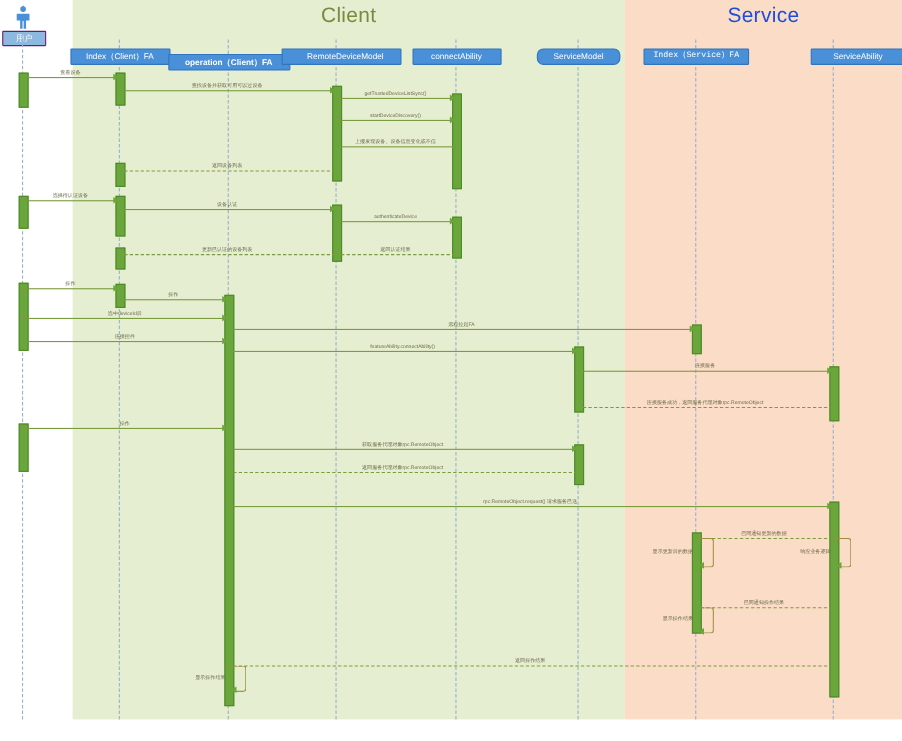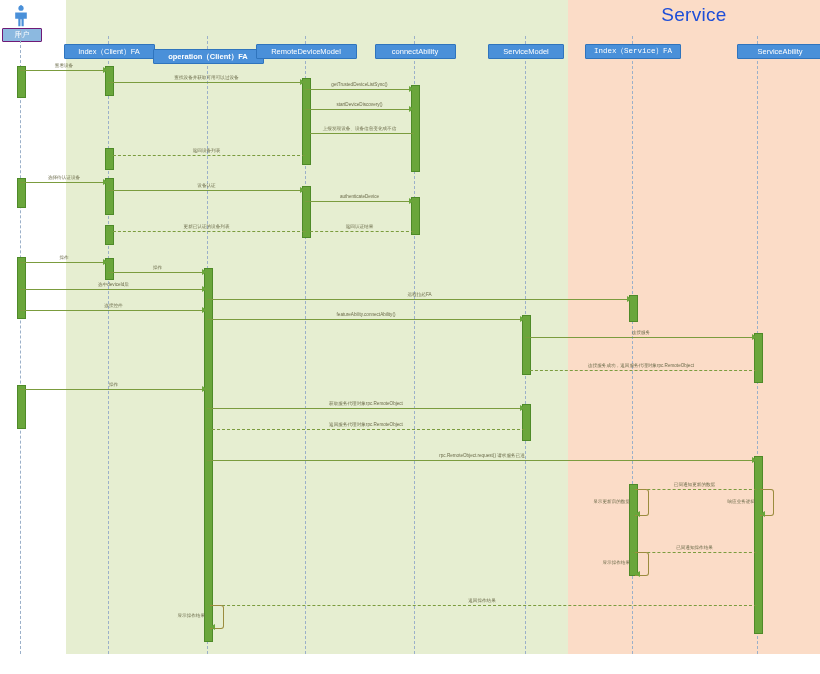--- a/index.html
+++ b/index.html
@@ -50,43 +50,44 @@
   .self-label{position:absolute;font-size:4.6px;color:#6b6b4a;
         white-space:nowrap;text-align:right;transform:translateX(-100%);}
 </style>
 </head>
 <body>
 
 <div id="stage">
 
   <div class="band band-client"></div>
   <div class="band band-service"></div>
+  <div class="band-title client">Client</div>
   <div class="band-title service">Service</div>
 
   <svg class="actor-icon" viewBox="0 0 18 22">
     <circle cx="9" cy="3.2" r="2.6" fill="#4a90d9"></circle>
     <path d="M3.2 7.5 h11.6 v6.2 h-3.1 v7.5 h-2.2 v-7.0 h-1.0 v7.0 h-2.2 v-7.5 h-3.1 z" fill="#4a90d9"></path>
     <rect x="8.4" y="0" width="1.2" height="2" fill="#4a90d9"></rect>
   </svg>
   <div class="actor-label">用户</div>
 
   <div id="layers"></div>
 <div class="lifeline actor" style="left: 20px;"></div>
     <div class="lifeline" style="left: 108px;"></div>
     <div class="lifeline" style="left: 207px;"></div>
     <div class="lifeline" style="left: 305px;"></div>
     <div class="lifeline" style="left: 414px;"></div>
     <div class="lifeline" style="left: 525px;"></div>
     <div class="lifeline" style="left: 632px;"></div>
     <div class="lifeline" style="left: 757px;"></div>
     <div class="pbox" style="width: 89px; left: 63.5px; top: 44px;">Index（Client）FA</div>
     <div class="pbox" style="width: 109px; left: 152.5px; top: 49px; font-weight: bold;">operation（Client）FA</div>
-    <div class="pbox" style="width: 99px; left: 255.5px; top: 44px;">RemoteDeviceModel</div>
+    <div class="pbox" style="width: 99px; left: 255.5px; top: 44px; padding-left: 8px;">RemoteDeviceModel</div>
     <div class="pbox" style="width: 79px; left: 374.5px; top: 44px;">connectAbility</div>
-    <div class="pbox" style="width: 74px; left: 488px; top: 44px;">ServiceModel</div>
+    <div class="pbox" style="width: 74px; left: 488px; top: 44px; border-radius: 6px;">ServiceModel</div>
     <div class="pbox" style="width: 94px; left: 585px; top: 44px; font-family: Liberation Mono, monospace;">Index（Service）FA</div>
     <div class="pbox" style="width: 84px; left: 715px; top: 44px; margin-left: 22px;">ServiceAbility</div>
     <div class="act" style="left: 16.5px; top: 66px; height: 30px;"></div>
     <div class="act" style="left: 16.5px; top: 178px; height: 28px;"></div>
     <div class="act" style="left: 16.5px; top: 257px; height: 60px;"></div>
     <div class="act" style="left: 16.5px; top: 385px; height: 42px;"></div>
     <div class="act" style="left: 104.5px; top: 66px; height: 28px;"></div>
     <div class="act" style="left: 104.5px; top: 148px; height: 20px;"></div>
     <div class="act" style="left: 104.5px; top: 178px; height: 35px;"></div>
     <div class="act" style="left: 104.5px; top: 225px; height: 18px;"></div>

